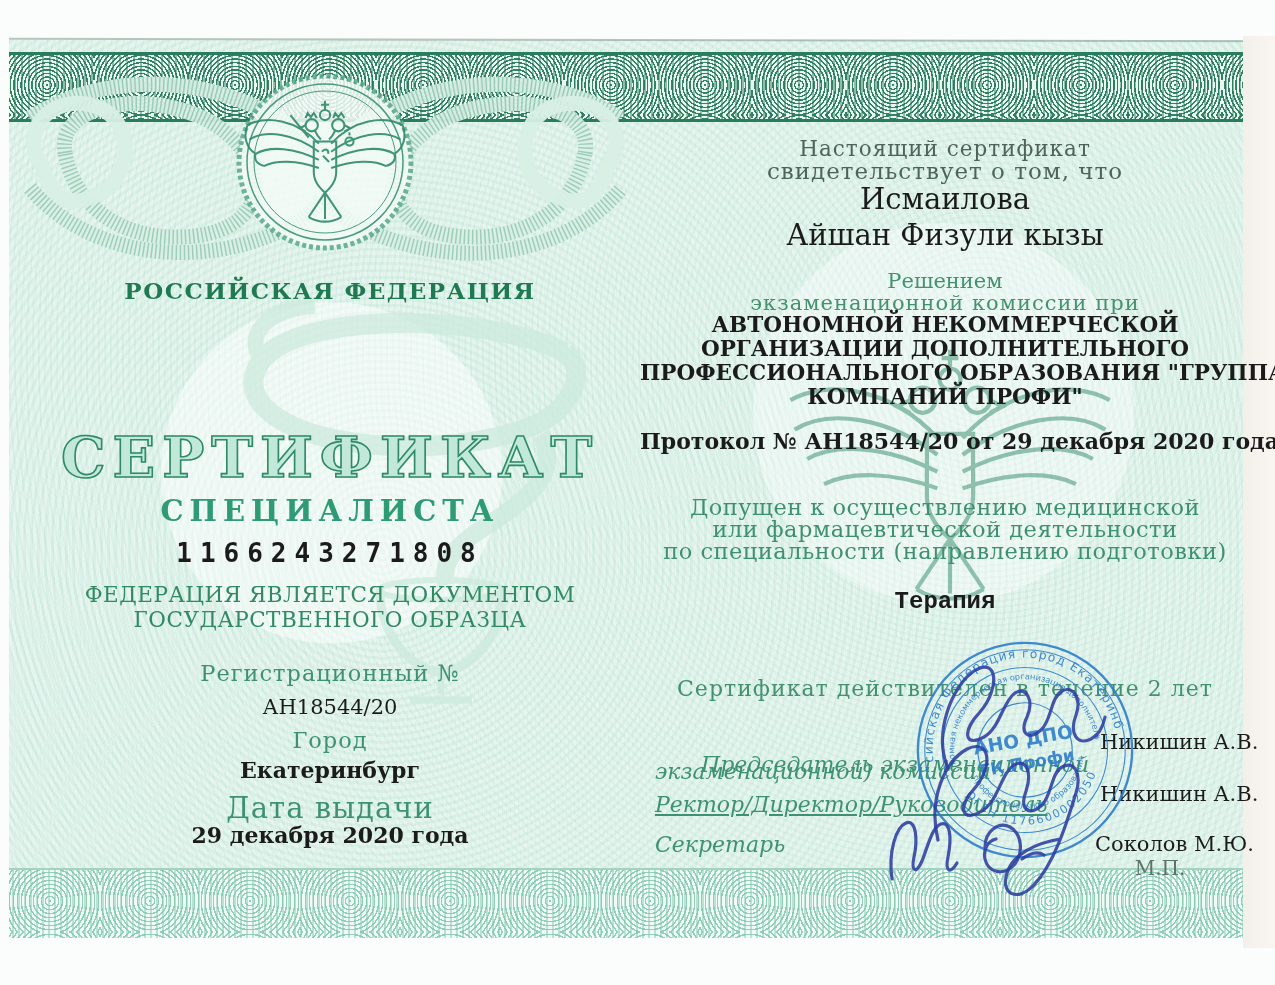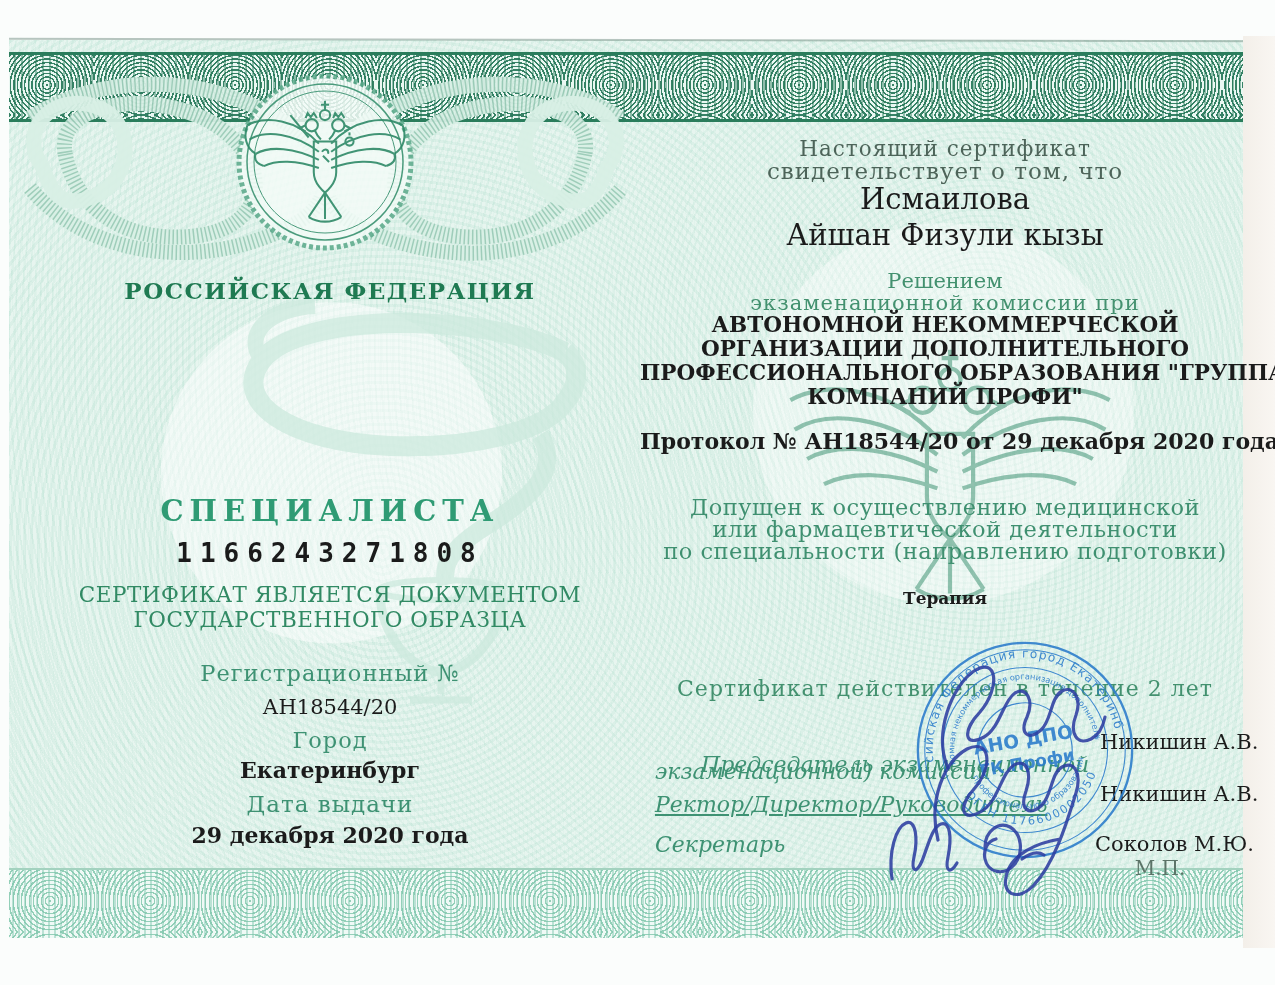--- a/index.html
+++ b/index.html
@@ -135,35 +135,36 @@
         <path d="M 0,28 L -16,52 M 0,28 L 0,54 M 0,28 L 16,52 M -16,52 C -6,58 6,58 16,52"></path>
         <path d="M -16,-26 L -34,-48"></path>
           <circle cx="24" cy="-22" r="4"></circle>
           <path d="M 24,-28 l 0,-3"></path>
       </g>
     </g>
   </svg>
 
   <div class="t green" style="left:30px;top:277px;width:600px;font-size:23px;font-weight:600;letter-spacing:1.5px;color:#1f7a52;">РОССИЙСКАЯ ФЕДЕРАЦИЯ</div>
 
+  <div class="t big-title" style="left:30px;top:424px;width:600px;">СЕРТИФИКАТ</div>
 
   <div class="t" style="left:30px;top:494px;width:600px;font-size:29px;font-weight:600;letter-spacing:6px;color:#2f9b74;">СПЕЦИАЛИСТА</div>
 
   <div class="t serial blk" style="left:30px;top:538px;width:600px;font-size:26px;">1166243271808</div>
 
-  <div class="t" style="left:30px;top:582px;width:600px;font-size:21.5px;color:#318a64;letter-spacing:.5px;">СЕРТИФИКАТ ЯВЛЯЕТСЯ ДОКУМЕНТОМ</div>
+  <div class="t" style="left:30px;top:582px;width:600px;font-size:21.5px;color:#318a64;letter-spacing:.5px;">ФЕДЕРАЦИЯ ЯВЛЯЕТСЯ ДОКУМЕНТОМ</div>
   <div class="t" style="left:30px;top:607px;width:600px;font-size:21.5px;color:#318a64;letter-spacing:.5px;">ГОСУДАРСТВЕННОГО ОБРАЗЦА</div>
 
   <div class="t label" style="left:30px;top:660px;width:600px;font-size:22.5px;letter-spacing:1px;">Регистрационный №</div>
   <div class="t blk" style="left:30px;top:695px;width:600px;font-size:21px;">АН18544/20</div>
 
   <div class="t label" style="left:30px;top:727px;width:600px;font-size:22.5px;letter-spacing:1px;">Город</div>
   <div class="t blk" style="left:30px;top:757px;width:600px;font-size:22px;font-weight:600;">Екатеринбург</div>
 
-  <div class="t label" style="left:30px;top:791px;width:600px;font-size:23px;letter-spacing:1px;">Дата выдачи</div>
+  <div class="t label" style="left:30px;top:791px;width:600px;font-size:29px;letter-spacing:1px;">Дата выдачи</div>
   <div class="t blk" style="left:30px;top:822px;width:600px;font-size:22px;font-weight:600;">29 декабря 2020 года</div>
 
   <div class="t" style="left:640px;top:136px;width:610px;font-size:21.5px;color:#4d6459;letter-spacing:1px;">Настоящий сертификат</div>
   <div class="t" style="left:640px;top:158px;width:610px;font-size:23px;color:#4d6459;letter-spacing:1px;">свидетельствует о том, что</div>
 
   <div class="t blk" style="left:640px;top:182px;width:610px;font-size:29px;">Исмаилова</div>
   <div class="t blk" style="left:640px;top:218px;width:610px;font-size:29px;">Айшан Физули кызы</div>
 
   <div class="t" style="left:640px;top:269px;width:610px;font-size:21px;color:#43916f;">Решением</div>
   <div class="t" style="left:640px;top:291px;width:610px;font-size:21px;color:#43916f;letter-spacing:1px;">экзаменационной комиссии при</div>
@@ -172,21 +173,21 @@
   <div class="t blk" style="left:640px;top:336px;width:610px;font-size:21.5px;font-weight:600;">ОРГАНИЗАЦИИ ДОПОЛНИТЕЛЬНОГО</div>
   <div class="t blk" style="left:640px;top:360px;width:610px;font-size:21.5px;font-weight:600;">ПРОФЕССИОНАЛЬНОГО ОБРАЗОВАНИЯ "ГРУППА</div>
   <div class="t blk" style="left:640px;top:384px;width:610px;font-size:21.5px;font-weight:600;">КОМПАНИЙ ПРОФИ"</div>
 
   <div class="t blk" style="left:640px;top:428px;width:610px;font-size:22px;font-weight:600;">Протокол № АН18544/20 от 29 декабря 2020 года</div>
 
   <div class="t" style="left:640px;top:494px;width:610px;font-size:22.5px;color:#3f9070;letter-spacing:.5px;">Допущен к осуществлению медицинской</div>
   <div class="t" style="left:640px;top:516px;width:610px;font-size:22.5px;color:#3f9070;letter-spacing:.5px;">или фармацевтической деятельности</div>
   <div class="t" style="left:640px;top:538px;width:610px;font-size:22.5px;color:#3f9070;letter-spacing:.5px;">по специальности (направлению подготовки)</div>
 
-  <div class="t blk" style="left:640px;top:588px;width:610px;font-size:17px;font-weight:600;">Терапия</div>
+  <div class="t blk" style="left:640px;top:588px;width:610px;font-size:24px;font-weight:600;font-family:Liberation Mono, monospace;">Терапия</div>
 
   <div class="t" style="left:640px;top:676px;width:610px;font-size:22px;color:#43916f;letter-spacing:1px;">Сертификат действителен в течение 2 лет</div>
 
   <div class="t it" style="left:655px;top:713px;width:480px;text-align:center;font-size:22px;color:#3e9273;margin-top:39px;">Председатель экзаменационной</div>
   <div class="t it" style="left:655px;top:759px;width:480px;text-align:left;font-size:22px;color:#3e9273;">экзаменационной) комиссии</div>
   <div class="t blk" style="left:1100px;top:730px;width:160px;text-align:left;font-size:21px;">Никишин А.В.</div>
 
   <div class="t it" style="left:655px;top:792px;width:480px;text-align:left;font-size:22px;color:#3e9273;text-decoration:underline;">Ректор/Директор/Руководитель</div>
   <div class="t blk" style="left:1100px;top:782px;width:160px;text-align:left;font-size:21px;">Никишин А.В.</div>
 

